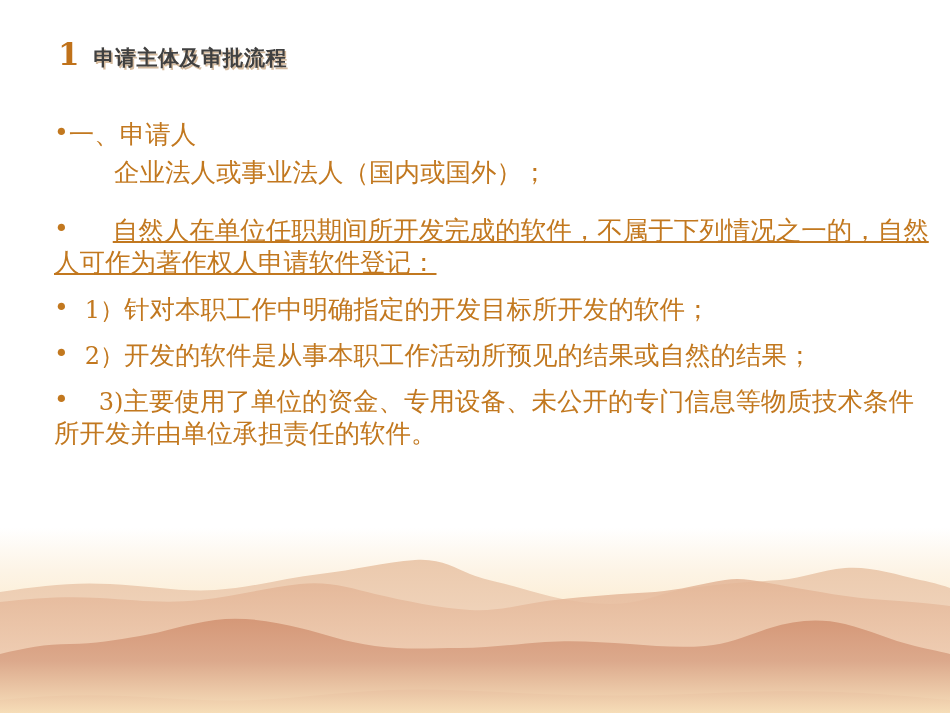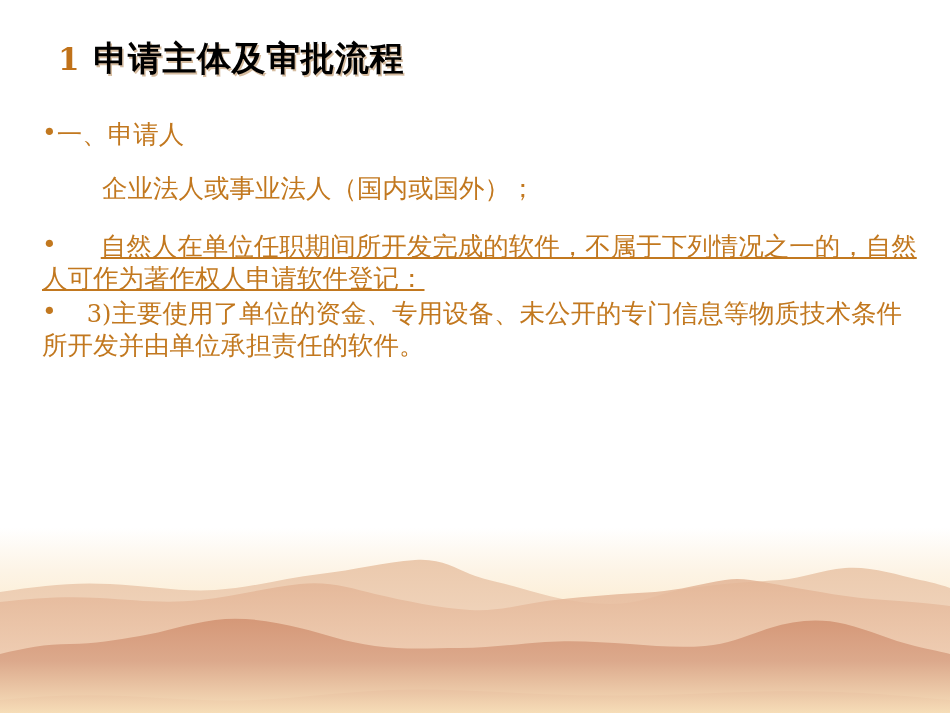--- a/index.html
+++ b/index.html
@@ -56,32 +56,32 @@
   }
   .title-num {
     font-family: "DejaVu Serif", "Liberation Serif", serif;
     font-size: 31px;
     font-weight: bold;
     color: #c0721a;
     letter-spacing: 0px;
   }
   .title-text {
     font-family: "DejaVu Sans", "Liberation Sans", sans-serif;
-    font-size: 34px;
+    font-size: 21px;
     font-weight: bold;
-    color: #000000;
+    color: #404040;
     margin-left: 14px;
     text-shadow: 1.5px 1.5px 0px rgba(150, 85, 15, 0.40);
     letter-spacing: 0.5px;
   }
 
   
   .body {
     position: absolute;
-    left: 42px;
+    left: 54px;
     top: 118px;
     width: 880px;
     color: #c2781f;
     font-size: 25.5px;
     line-height: 1.26;
   }
 
   .para {
     margin: 0;
     padding: 0;
@@ -112,30 +112,30 @@
 
   .numlabel {
     font-family: "DejaVu Serif", "Liberation Serif", serif;
     font-size: 24px;
   }
 
   
   .subline {
     display: block;
     padding-left: 60px;
-    margin-top: 22px;
+    margin-top: 6px;
     margin-bottom: 6px;
   }
 
   
   .l-item1  { margin-top: 0px; }
   .l-item2  { margin-top: 26px; text-decoration: underline; }
   .l-item3  { margin-top: 14px; }
   .l-item4  { margin-top: 14px; }
-  .l-item5  { margin-top: 2px; }
+  .l-item5  { margin-top: 14px; }
 </style>
 </head>
 <body>
 
 <div id="slide">
 
   <div class="bg-gradient"></div>
 
   <div class="mountains">
     <svg viewBox="0 0 950 165" preserveAspectRatio="none" aria-hidden="true">
@@ -206,21 +206,31 @@
       </span>
       <span class="subline">企业法人或事业法人（国内或国外）；</span>
     </div>
 
     <div class="para l-item2">
       <span class="bullet-row">
         <span class="bullet"></span><span class="gap-lg"></span><span class="txt">自然人在单位任职期间所开发完成的软件，不属于下列情况之一的，自然人可作为著作权人申请软件登记：</span>
       </span>
     </div>
 
-
+    <div class="para l-item3">
+      <span class="bullet-row">
+        <span class="bullet"></span><span class="gap-sm"></span><span class="numlabel">1）</span><span class="txt">针对本职工作中明确指定的开发目标所开发的软件；</span>
+      </span>
+    </div>
+
+    <div class="para l-item4">
+      <span class="bullet-row">
+        <span class="bullet"></span><span class="gap-sm"></span><span class="numlabel">2）</span><span class="txt">开发的软件是从事本职工作活动所预见的结果或自然的结果；</span>
+      </span>
+    </div>
 
     <div class="para l-item5">
       <span class="bullet-row">
         <span class="bullet"></span><span class="gap-md"></span><span class="numlabel">3)</span><span class="txt">主要使用了单位的资金、专用设备、未公开的专门信息等物质技术条件所开发并由单位承担责任的软件。</span>
       </span>
     </div>
 
   </div>
 </div>
 

